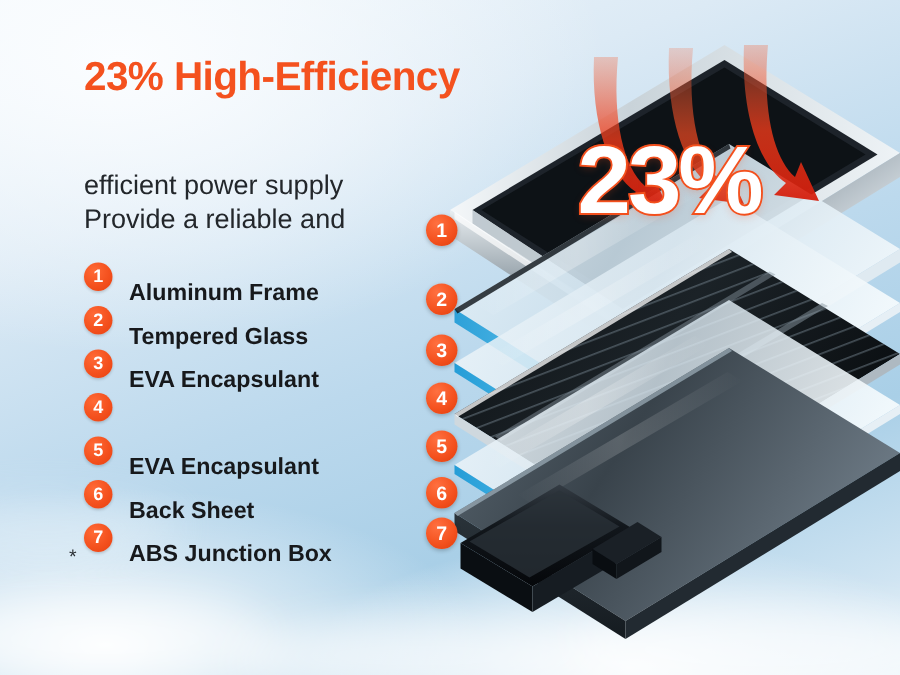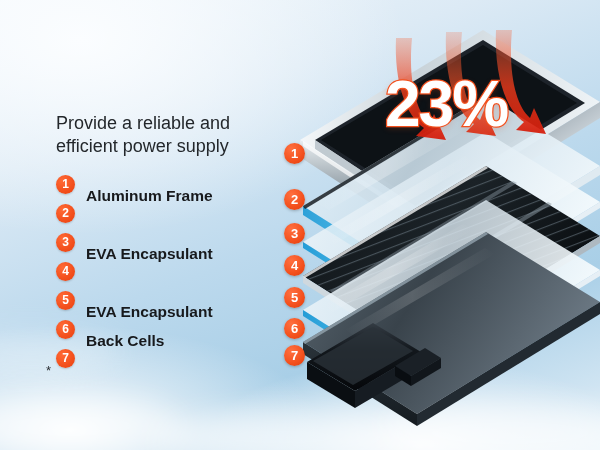--- a/index.html
+++ b/index.html
@@ -49,21 +49,21 @@
 
   .num{
     position:absolute;width:21px;height:21px;border-radius:50%;
     background:radial-gradient(circle at 35% 28%,#ff7040 0%,#f4511e 58%,#e03d0c 100%);
     color:#fff;font-size:13px;font-weight:bold;line-height:21px;text-align:center;
     box-shadow:0 1px 3px rgba(0,0,0,.25);z-index:60;
   }
 
   
   .pct{
-    position:absolute;left:385px;top:72px;z-index:55;
+    position:absolute;left:385px;top:88px;z-index:55;
     font-size:64px;font-weight:bold;line-height:64px;letter-spacing:-2px;
     color:#ffffff;
     -webkit-text-stroke:2.5px #f4511e;
     paint-order:stroke fill;
     text-shadow:0 2px 6px rgba(244,81,30,.25);
   }
   .arrows{position:absolute;left:390px;top:20px;width:170px;height:130px;z-index:50;}
 </style>
 </head>
 <body>
@@ -236,52 +236,55 @@
     <g>
       <path d="M6,18 C4,62 16,96 34,108 L26,116 L56,120 L44,94 L40,104 C26,92 18,60 22,18 Z" fill="url(#arrA)"></path>
       <path d="M56,12 C54,58 66,92 84,104 L76,112 L106,116 L94,90 L90,100 C76,88 68,56 72,12 Z" fill="url(#arrB)"></path>
       <path d="M106,10 C104,56 116,90 134,102 L126,110 L156,114 L144,88 L140,98 C126,86 118,54 122,10 Z" fill="url(#arrA)"></path>
     </g>
   </svg>
 
   <div class="pct">23%</div>
 
   <div class="headline">
+    <div>23% High-Efficiency</div>
   </div>
 
   <div class="subhead">
+    <div>efficient power supply</div>
     <div>Provide a reliable and</div>
-    <div>efficient power supply</div>
   </div>
 
   <div class="legend">
     <div class="legend-row">
       <div class="badge">1</div>
       <div class="legend-label">Aluminum Frame</div>
     </div>
     <div class="legend-row">
       <div class="badge">2</div>
+      <div class="legend-label">Tempered Glass</div>
     </div>
     <div class="legend-row">
       <div class="badge">3</div>
       <div class="legend-label">EVA Encapsulant</div>
     </div>
     <div class="legend-row">
       <div class="badge">4</div>
     </div>
     <div class="legend-row">
       <div class="badge">5</div>
       <div class="legend-label">EVA Encapsulant</div>
     </div>
     <div class="legend-row">
       <div class="badge">6</div>
-      <div class="legend-label">Back Cells</div>
+      <div class="legend-label">Back Sheet</div>
     </div>
     <div class="legend-row">
       <div class="badge">7</div>
+      <div class="legend-label">ABS Junction Box</div>
     </div>
   </div>
 
   <div class="footnote">
     <span class="star">*</span>
   </div>
 
 </div>
 
 </body></html>

